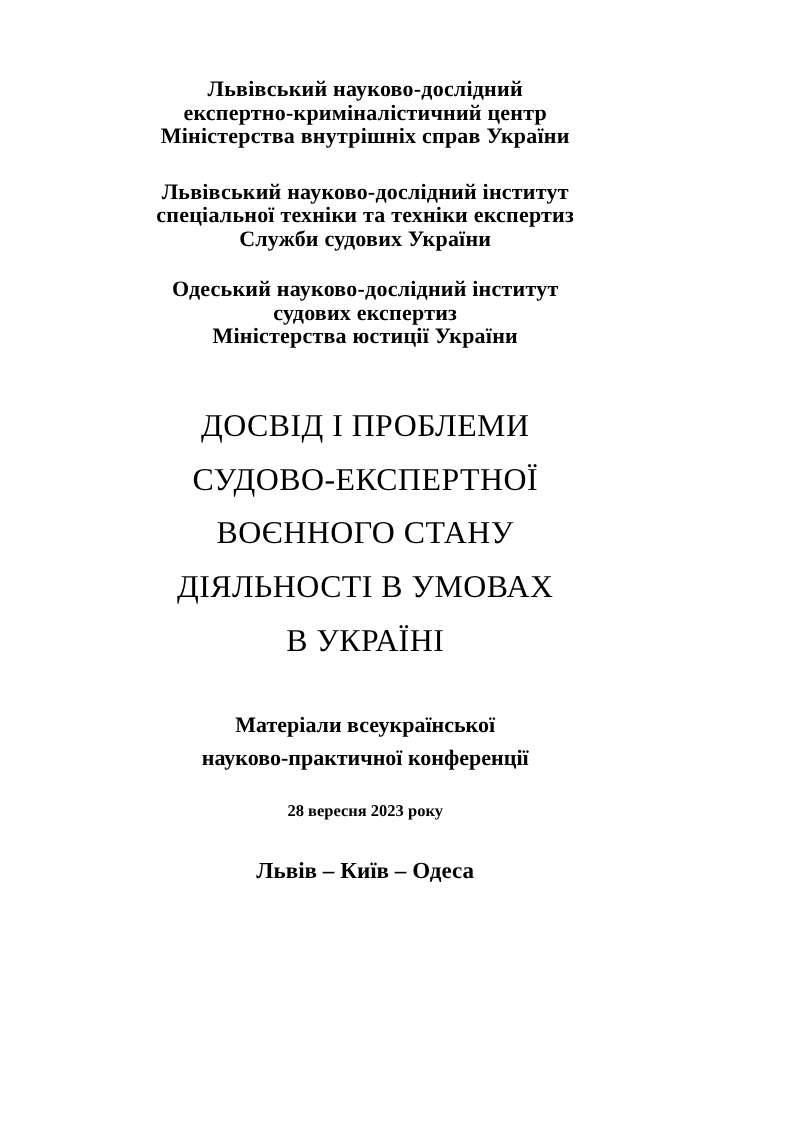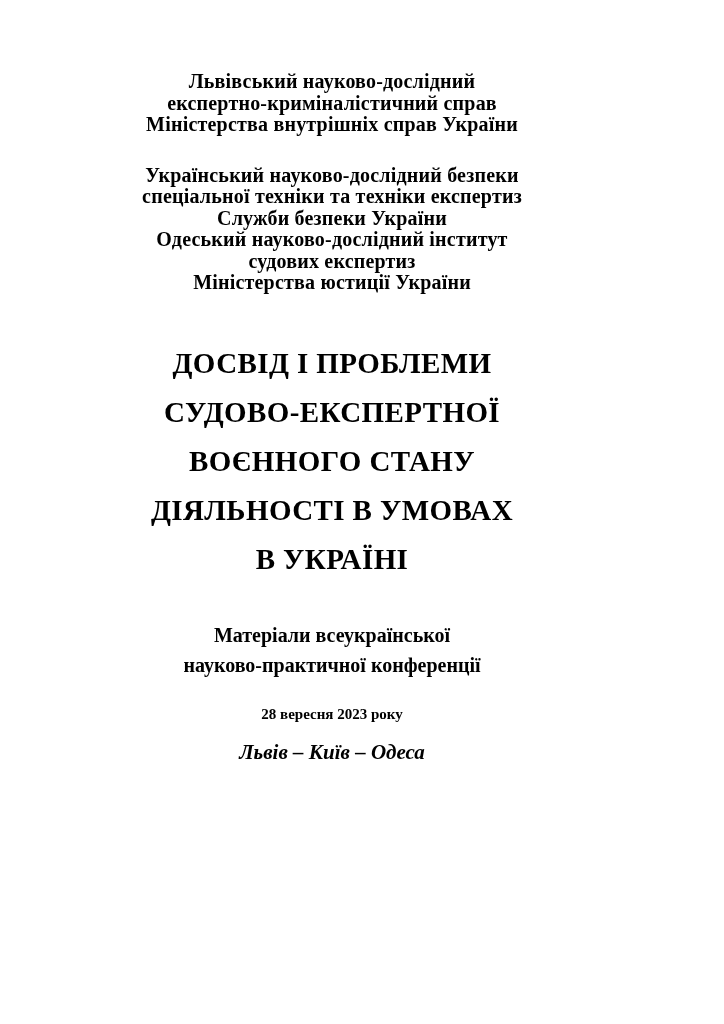--- a/index.html
+++ b/index.html
@@ -24,65 +24,64 @@
     text-align: center;
     box-sizing: border-box;
   }
   .org-block {
     font-size: 20px;
     line-height: 21.5px;
     letter-spacing: 0.2px;
   }
   .org-block-1 { padding-top: 71px; }
   .org-block-2 { margin-top: 29px; }
-  .org-block-3 { }
+  .org-block-3 { margin-top: 24px; }
   .main-title {
     margin: 45px 0 0 0;
     font-size: 29px;
     line-height: 49px;
-    font-weight: bold;
+    font-weight: normal;
     letter-spacing: 0.4px;
   }
   .subtitle {
     margin-top: 36px;
     font-size: 20px;
     line-height: 30px;
   }
   .conf-date {
     margin-top: 22px;
     font-size: 15px;
     line-height: 25px;
   }
   .cities {
-    margin-top: 13px;
+    margin-top: 28px;
     font-size: 21px;
     line-height: 25px;
-    font-style: italic;
   }
   .publisher-block {
     margin-top: 57px;
     font-size: 20px;
     line-height: 25px;
   }
 </style>
 </head>
 <body>
 
 <div class="page">
 
   <div class="org-block org-block-1">
     <div>Львівський науково-дослідний</div>
-    <div>експертно-криміналістичний справ</div>
+    <div>експертно-криміналістичний центр</div>
     <div>Міністерства внутрішніх справ України</div>
   </div>
 
   <div class="org-block org-block-2">
-    <div>Український науково-дослідний безпеки</div>
+    <div>Львівський науково-дослідний інститут</div>
     <div>спеціальної техніки та техніки експертиз</div>
-    <div>Служби безпеки України</div>
+    <div>Служби судових України</div>
   </div>
 
   <div class="org-block org-block-3">
     <div>Одеський науково-дослідний інститут</div>
     <div>судових експертиз</div>
     <div>Міністерства юстиції України</div>
   </div>
 
   <h1 class="main-title">
     <div>ДОСВІД І ПРОБЛЕМИ</div>

